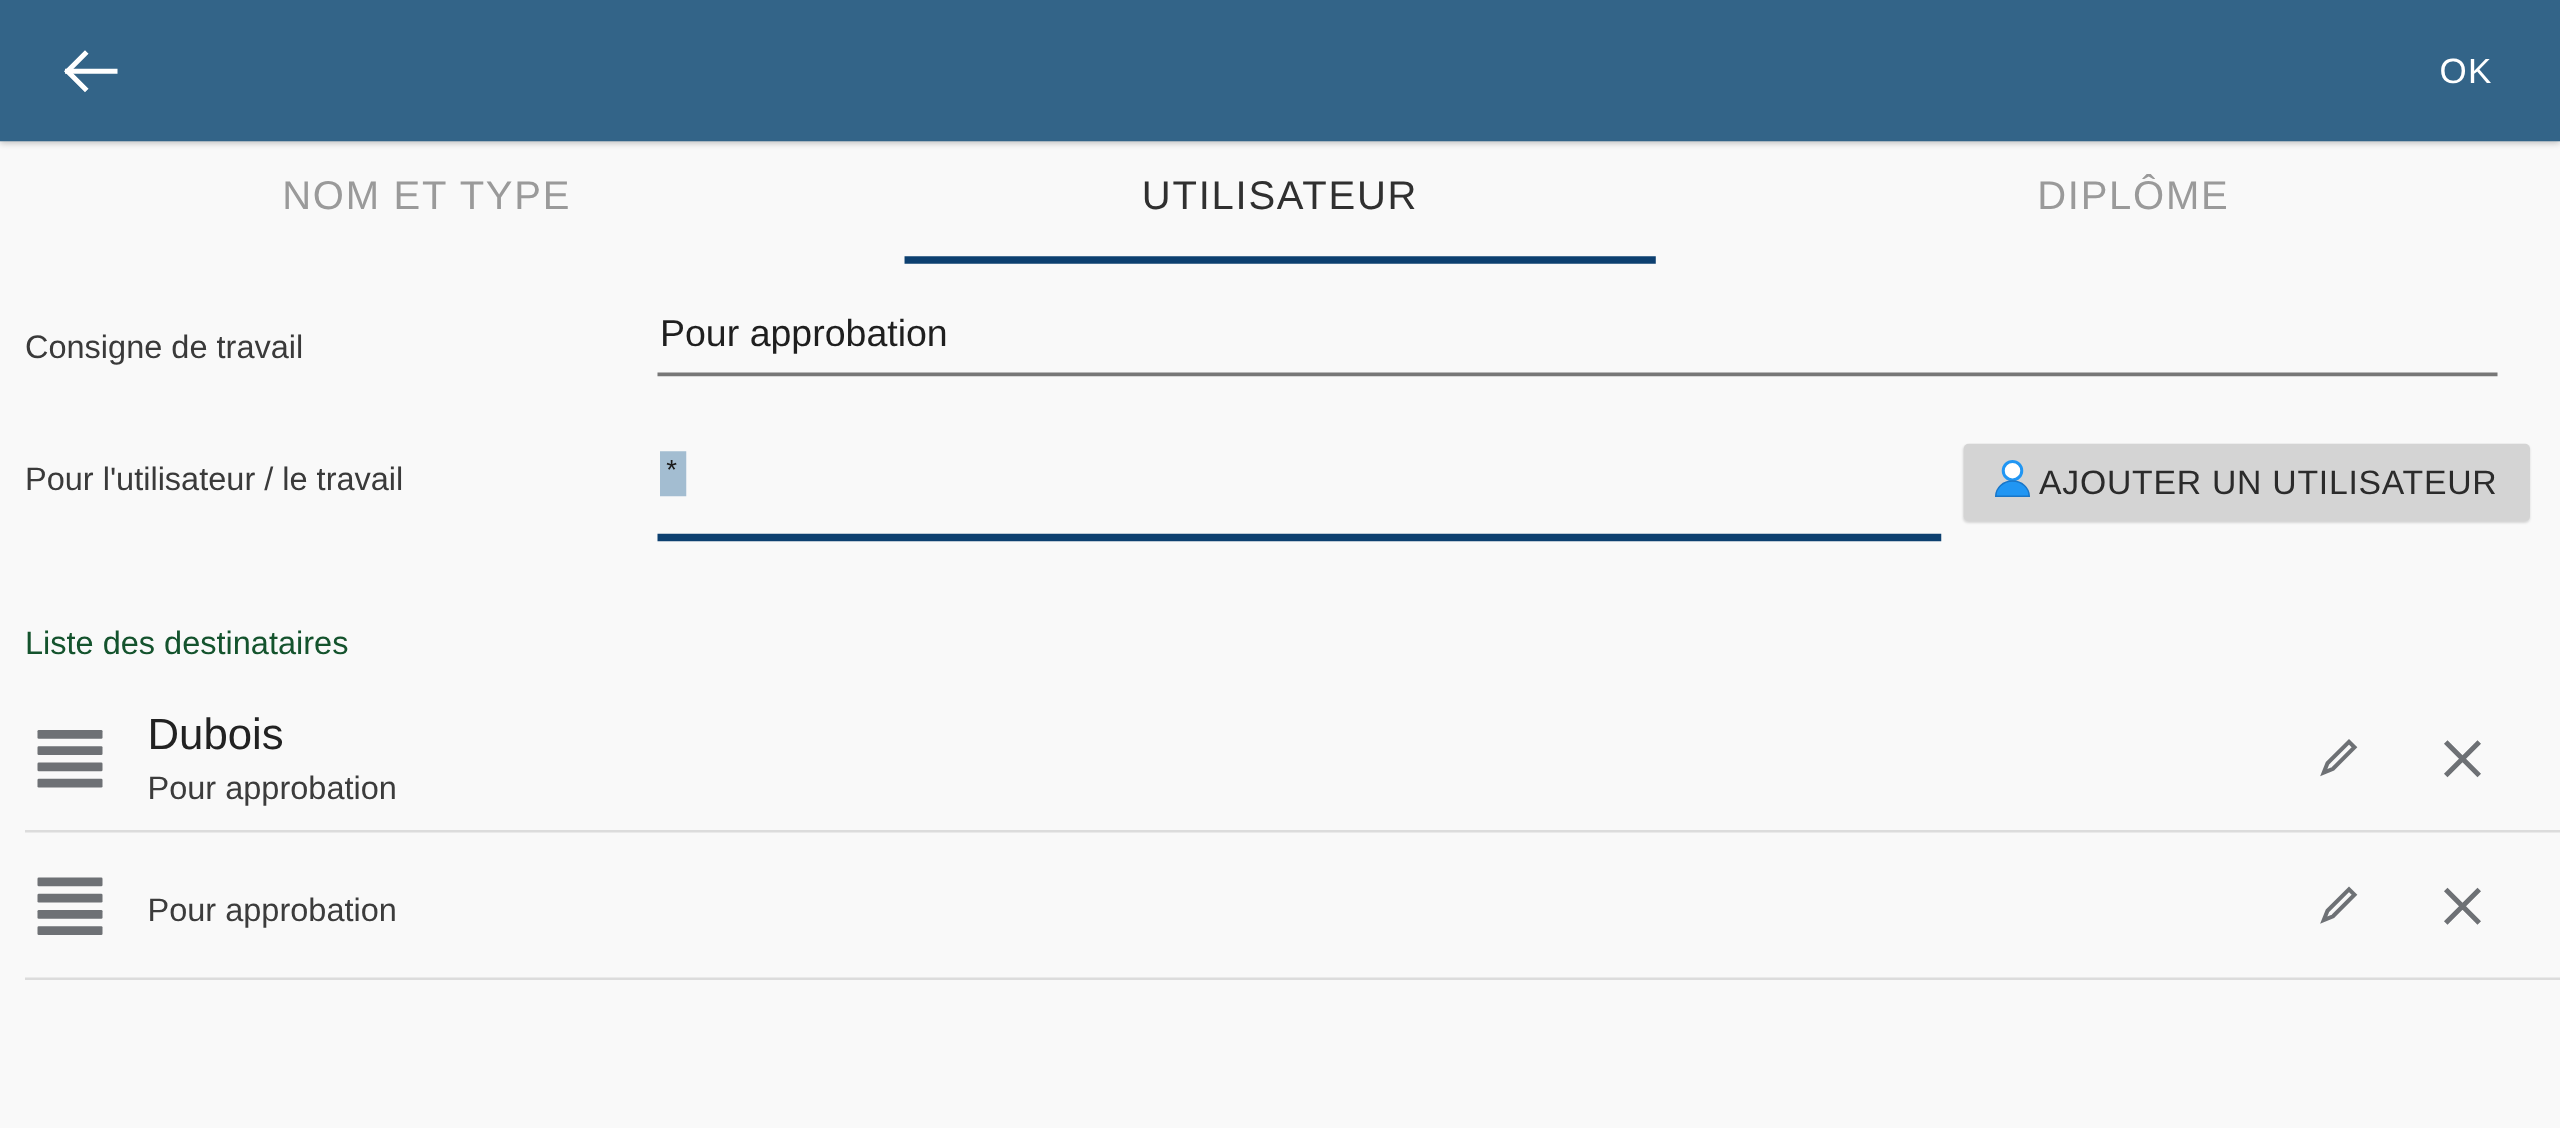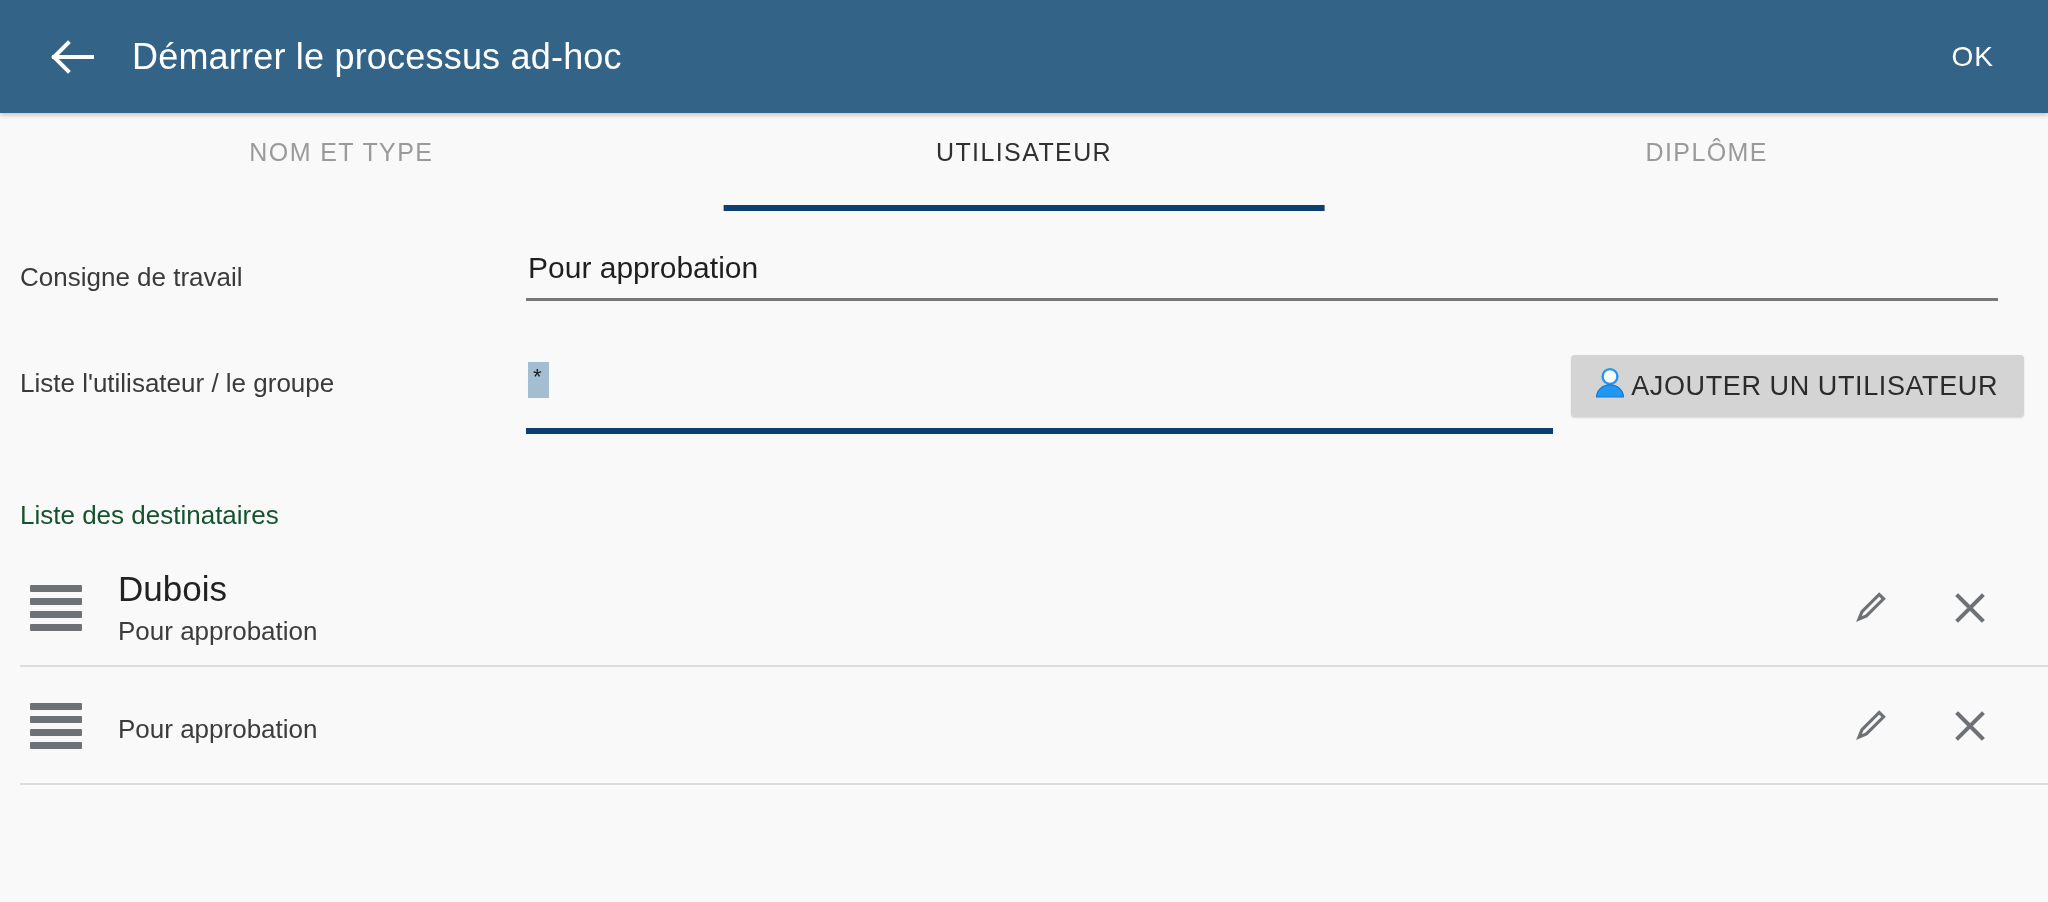--- a/index.html
+++ b/index.html
@@ -74,21 +74,21 @@
     position: relative;
   }
   .tab {
     flex: 1 1 0;
     display: flex;
     align-items: flex-start;
     justify-content: center;
     padding-top: 25px;
     position: relative;
     cursor: pointer;
-    font-size: 25px;
+    font-size: 32px;
     letter-spacing: 1.4px;
     color: #9a9a9a;
     background: transparent;
     border: none;
     font-family: inherit;
   }
   .tab.active { color: #303030; }
   .tab.active::after {
     content: "";
     position: absolute;
@@ -277,21 +277,20 @@
 
 <div class="appbar">
   <button class="back-btn">
     <span>
       <svg width="44" height="34" viewBox="0 0 44 34" fill="none">
         <path d="M3 17 H41" stroke="#ffffff" stroke-width="4" stroke-linecap="square"></path>
         <path d="M17 3 L3 17 L17 31" stroke="#ffffff" stroke-width="4" stroke-linecap="square" stroke-linejoin="miter" fill="none"></path>
       </svg>
     </span>
   </button>
-  <div class="appbar-title">Démarrer le processus ad-hoc</div>
   <div class="appbar-spacer"></div>
   <button class="ok-btn">OK</button>
 </div>
 
 <div class="tabbar">
   <button class="tab">NOM ET TYPE</button>
   <button class="tab active">UTILISATEUR</button>
   <button class="tab">DIPLÔME</button>
 </div>
 
@@ -301,21 +300,21 @@
     <div class="label">Consigne de travail</div>
     <div class="field">
       <div class="underline-input">
         <div class="value">Pour approbation</div>
         <div class="rule"></div>
       </div>
     </div>
   </div>
 
   <div class="form-row row-user">
-    <div class="label">Liste l'utilisateur / le groupe</div>
+    <div class="label">Pour l'utilisateur / le travail</div>
     <div class="field">
       <div class="underline-input focused">
         <div class="value"><span class="sel">*</span></div>
         <div class="rule"></div>
       </div>
       <button class="add-user-btn">
         <span class="person-icon">
           <svg width="34" height="34" viewBox="0 0 34 34">
             <circle cx="17" cy="10.5" r="7.4" fill="#ffffff" stroke="#2196f3" stroke-width="2.4"></circle>
             <path d="M3.6 31 A13.4 12.2 0 0 1 30.4 31 Z" fill="#2196f3" stroke="#1976c8" stroke-width="1.2"></path>

